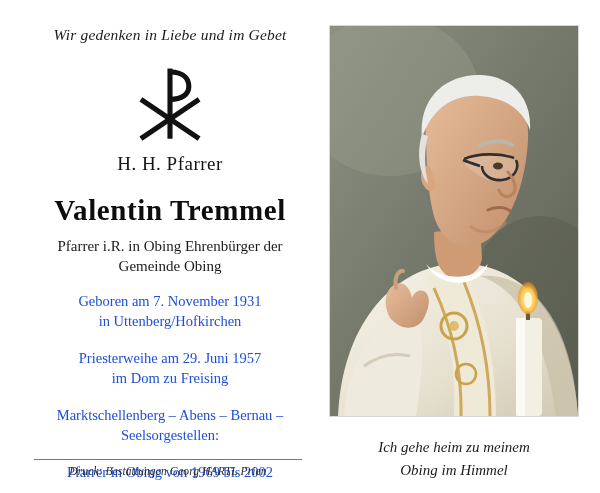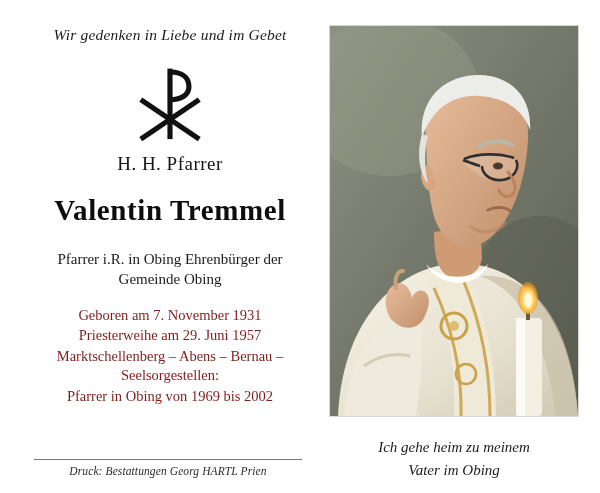--- a/index.html
+++ b/index.html
@@ -58,33 +58,33 @@
     font-size: 29px;
     font-weight: bold;
     letter-spacing: 0.6px;
     color: #0d0d0d;
     margin-top: 19px;
     white-space: nowrap;
   }
   .subtitle {
     font-size: 15px;
     color: #1a1a1a;
-    margin-top: 22px;
+    margin-top: 9px;
     text-align: center;
     line-height: 1.35;
   }
   .block {
     font-size: 14.5px;
-    color: #7f1d1d;
+    color: #1d4ed8;
     text-align: center;
     line-height: 1.35;
     margin-top: 16px;
   }
   .block.tight {
-    margin-top: 1px;
+    margin-top: 18px;
   }
   .block .ln {
     display: block;
   }
   .footer-note {
     position: absolute;
     left: 34px;
     right: 28px;
     bottom: 16px;
     text-align: center;
@@ -159,24 +159,26 @@
 
     <div class="name">Valentin Tremmel</div>
 
     <div class="subtitle">
       <span class="ln">Pfarrer i.R. in Obing</span>
       <span class="ln">Ehrenbürger der Gemeinde Obing</span>
     </div>
 
     <div class="block">
       <span class="ln">Geboren am 7. November 1931</span>
+      <span class="ln">in Uttenberg/Hofkirchen</span>
     </div>
 
     <div class="block tight">
       <span class="ln">Priesterweihe am 29. Juni 1957</span>
+      <span class="ln">im Dom zu Freising</span>
     </div>
 
 
     <div class="block tight">
       <span class="ln">Marktschellenberg – Abens – Bernau –</span>
       <span class="ln">Seelsorgestellen:</span>
     </div>
 
     <div class="block tight">
       <span class="ln">Pfarrer in Obing von 1969 bis 2002</span>
@@ -264,16 +266,16 @@
         <path d="M178 146 C 186 156, 188 166, 180 170 C 174 172, 170 168, 169 164" stroke="#b9835e" stroke-width="3" fill="none" stroke-linecap="round"></path>
 
         <path d="M158 184 C 166 180, 176 181, 180 185" stroke="#9c6a4c" stroke-width="3" fill="none" stroke-linecap="round"></path>
 
         <path d="M140 200 C 152 210, 168 206, 176 196" stroke="#bb8660" stroke-width="3" fill="none" opacity="0.6"></path>
       </svg>
     </div>
 
     <div class="verse">
       <span class="ln">Ich gehe heim zu meinem</span>
-      <span class="ln">Vater im Obing</span>
+      <span class="ln">Obing im Himmel</span>
     </div>
   </div>
 </div>
 
 </body></html>

